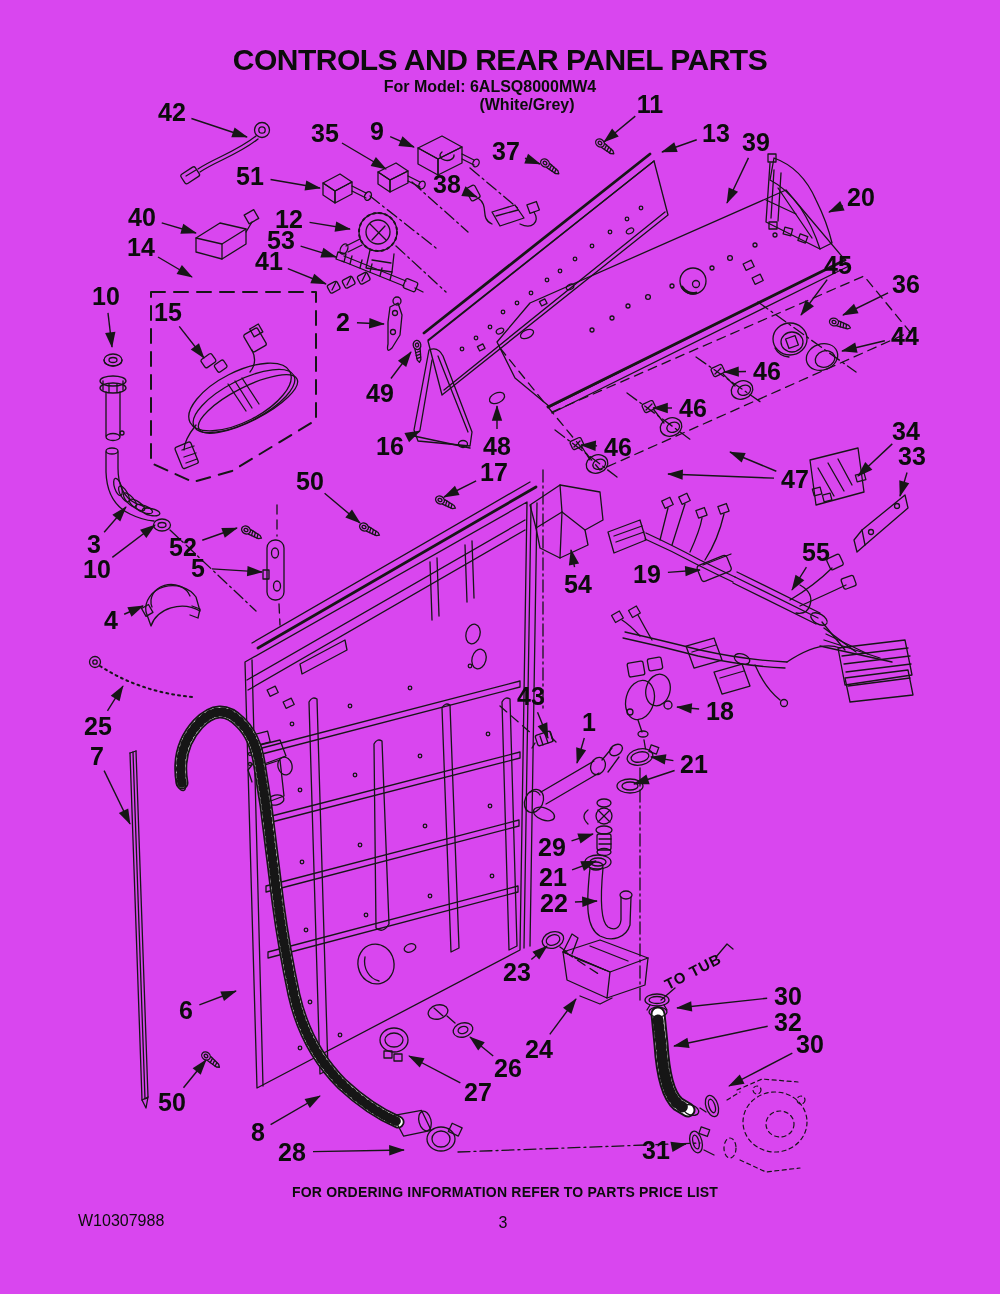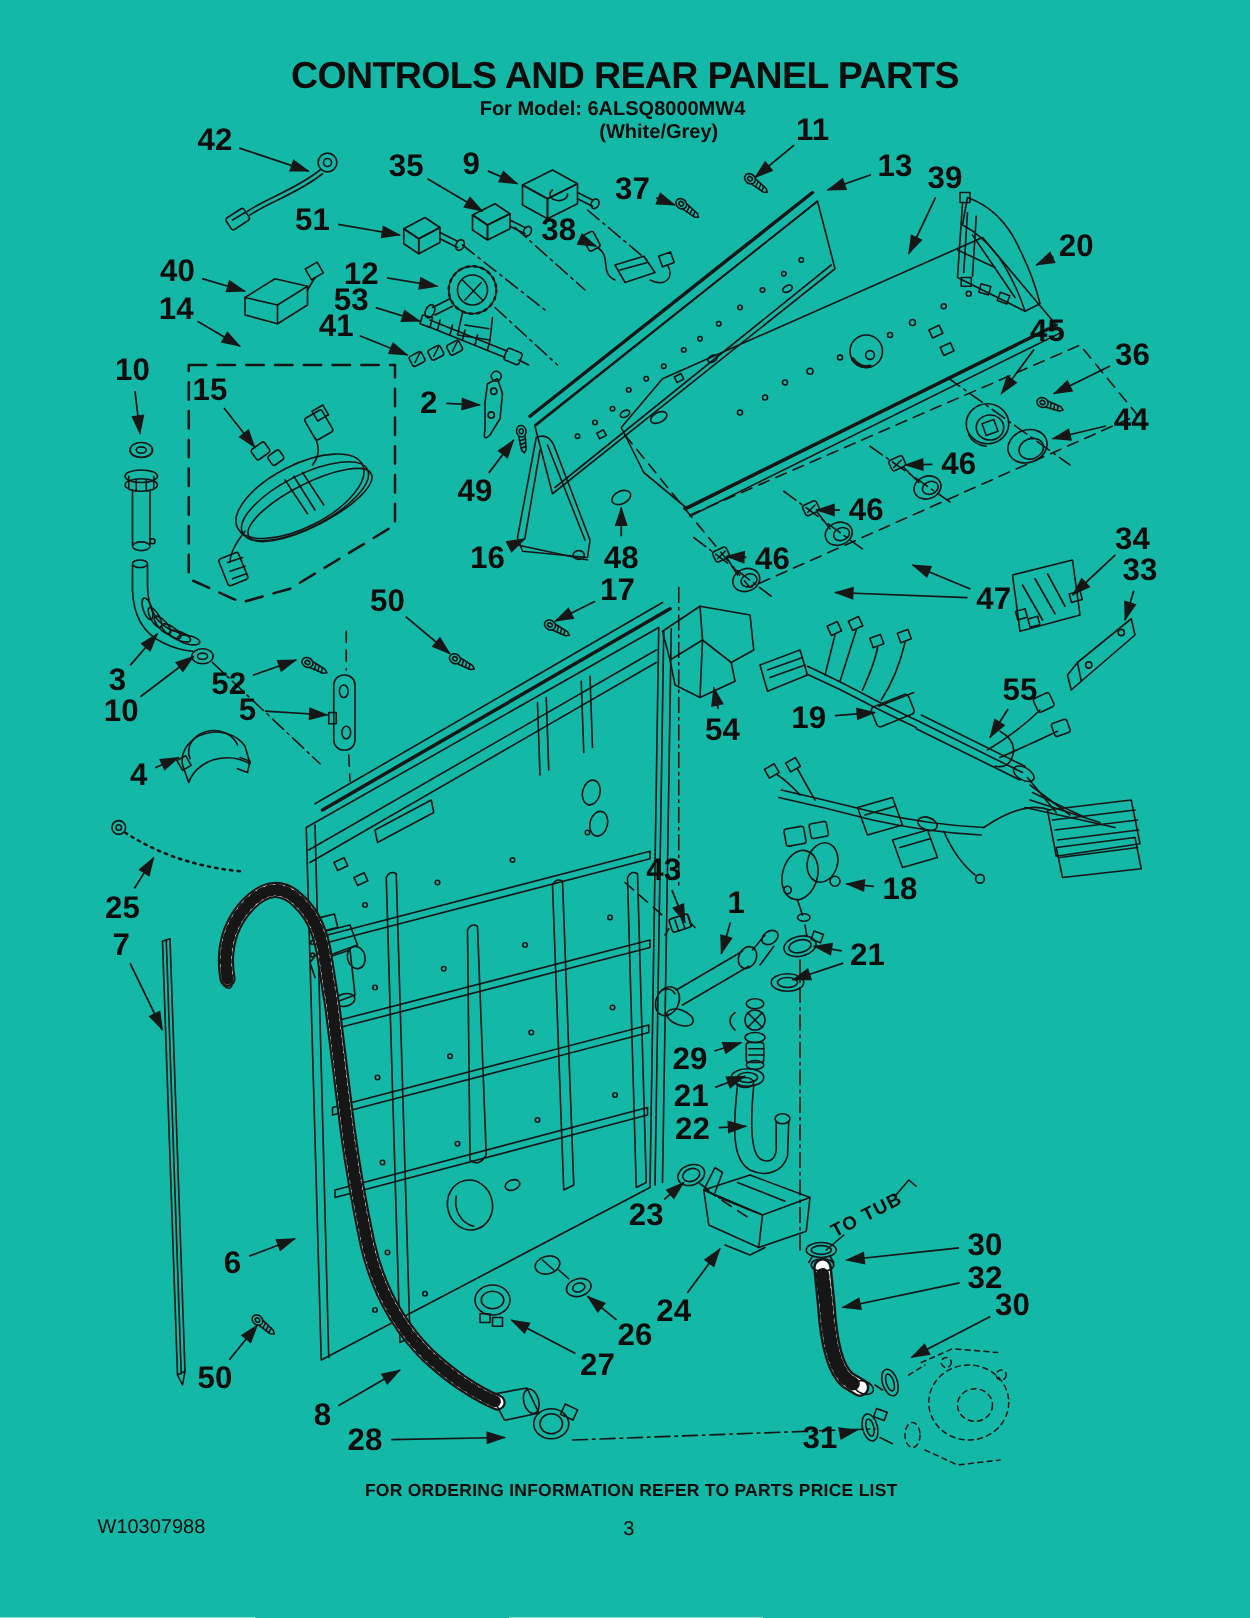--- a/index.html
+++ b/index.html
@@ -1,16 +1,16 @@
 <!DOCTYPE html>
 <html><head>
 <meta charset="utf-8">
 <style>
   html,body{margin:0;padding:0;background:#fff;}
-  .page{position:relative;width:1000px;height:1294px;background:#14b8a6;font-family:"Liberation Sans",sans-serif;overflow:hidden;}
+  .page{position:relative;width:1000px;height:1294px;background:#d946ef;font-family:"Liberation Sans",sans-serif;overflow:hidden;}
   svg{position:absolute;left:0;top:0;}
   svg *{vector-effect:non-scaling-stroke;}
   .ln path,.ln line,.ln rect,.ln circle,.ln ellipse,.ln polyline,.ln polygon{stroke:#161616;fill:none;stroke-width:1.3;stroke-linecap:round;stroke-linejoin:round;}
   .wf{fill:#fff;}
   .thick{stroke-width:2.8 !important;}
   .dashbox{stroke-dasharray:14 9;stroke-width:2 !important;}
   .dash{stroke-dasharray:9 6;}
   .dd{stroke-dasharray:12 4 2 4;}
   .dotln{stroke-dasharray:2 4;stroke-width:2 !important;}
   .h1{stroke-width:13 !important;}

